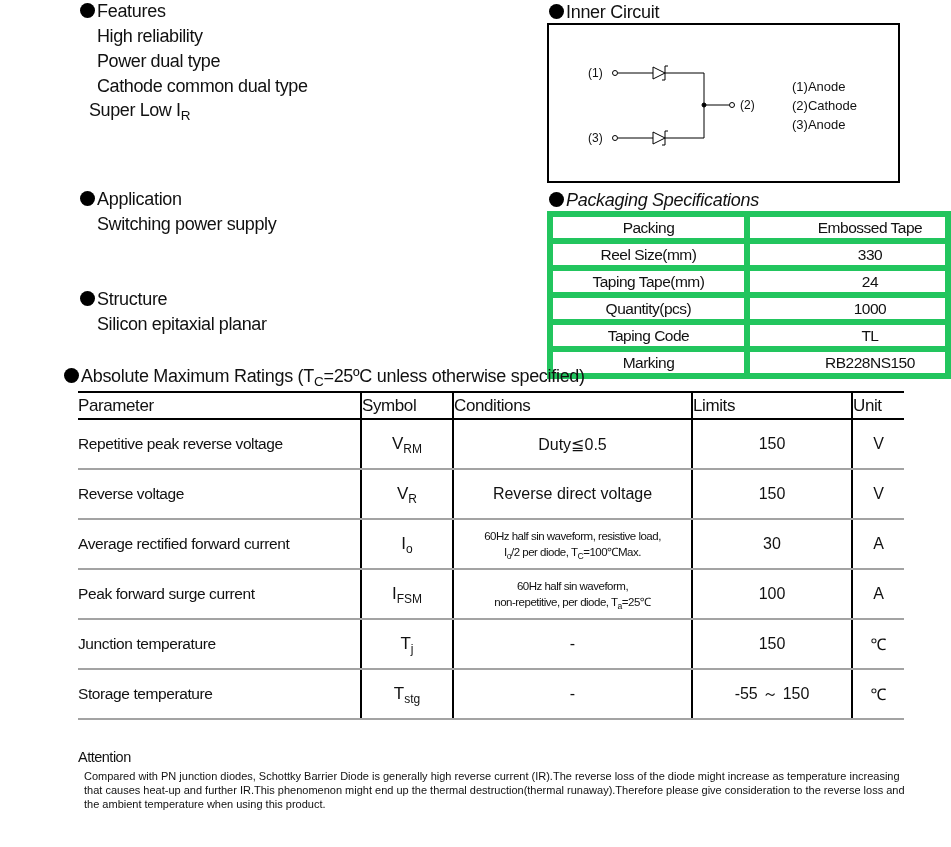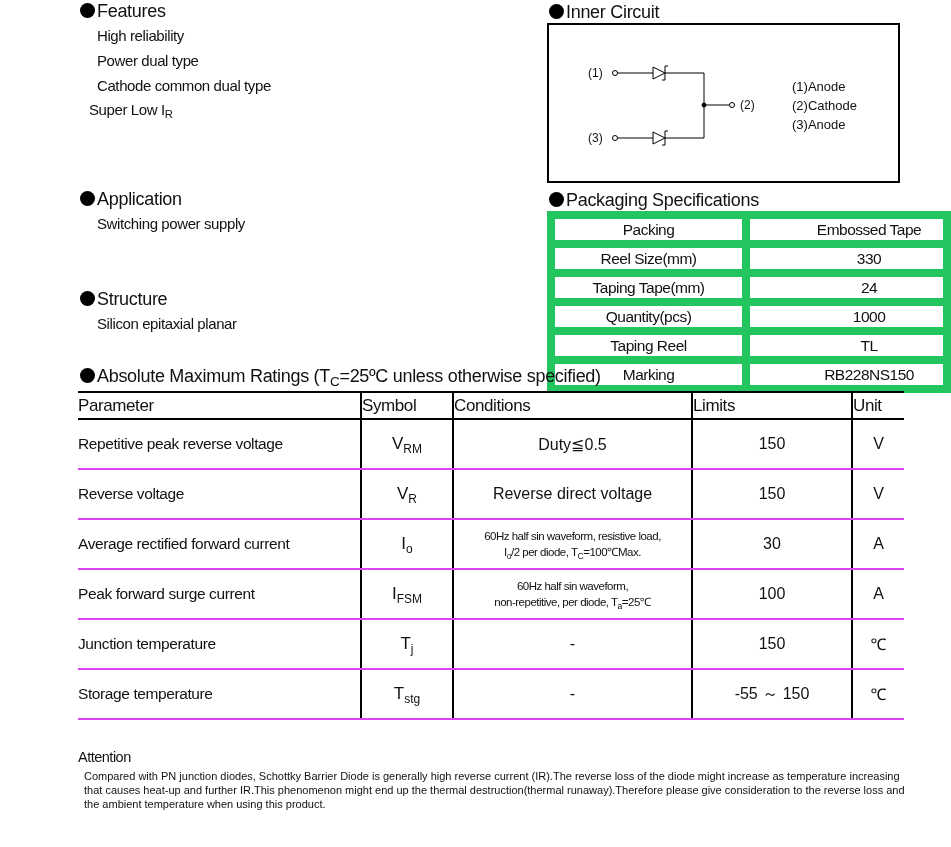--- a/index.html
+++ b/index.html
@@ -2,40 +2,40 @@
 <html><head>
 <meta charset="utf-8">
 <style>
   html, body { margin:0; padding:0; background:#ffffff; }
   body { width:951px; height:847px; position:relative; overflow:hidden;
          font-family:"Liberation Sans", sans-serif; color:#111; }
   .abs { position:absolute; }
   .heading { font-size:18px; letter-spacing:-0.3px; white-space:nowrap; line-height:22px; }
   .bullet { display:inline-block; width:15px; height:15px; border-radius:50%; background:#000;
             vertical-align:-1px; margin-right:2px; }
-  .item { font-size:15px; letter-spacing:-0.4px; white-space:nowrap; line-height:20px; }
+  .item { font-size:18px; letter-spacing:-0.4px; white-space:nowrap; line-height:20px; }
   sub { font-size:0.75em; vertical-align:-0.3em; line-height:0; }
 
   
   #circuit-box { left:547px; top:23px; width:353px; height:160px; border:2px solid #000; box-sizing:border-box; }
   .pin-label { font-size:12px; }
   .legend-item { font-size:13px; line-height:19px; white-space:nowrap; }
 
   
   #pack-table { position:absolute; left:547px; top:211px; border-collapse:collapse; }
-  #pack-table td { border:8px solid #22c55e; height:21px; padding:0; text-align:center;
+  #pack-table td { border:6px solid #22c55e; height:21px; padding:0; text-align:center;
                    font-size:15.5px; letter-spacing:-0.5px; line-height:21px; }
   #pack-table td.c1 { width:196px; }
   #pack-table td.c2 { width:153px;padding-left:45px; }
 
   
   #ratings-table { position:absolute; left:78px; top:391px; border-collapse:collapse; width:826px; }
   #ratings-table th { font-weight:normal; font-size:17px; letter-spacing:-0.4px; height:25px; padding:0;
                       border-top:2px solid #000; border-bottom:2px solid #000; text-align:left; }
-  #ratings-table td { height:48px; padding:0; border-bottom:2px solid #d946ef; text-align:center; font-size:16px; }
+  #ratings-table td { height:48px; padding:0; border-bottom:2px solid #a3a3a3; text-align:center; font-size:16px; }
   #ratings-table .vline { border-left:2px solid #000; }
   #ratings-table td.param { text-align:left; font-size:15.5px; letter-spacing:-0.4px; padding-left:0; }
   #ratings-table td.small { font-size:11.5px; letter-spacing:-0.5px; line-height:16px; }
   .sym { font-size:17px; }
 
   
   #attention-title { left:78px; top:749px; font-size:14.5px; letter-spacing:-0.5px; }
   #attention-text { left:84px; top:769px; width:830px; font-size:11px; line-height:14px; }
 </style>
 </head>
@@ -89,21 +89,21 @@
 </svg>
 <div class="abs pin-label" style="left:588px; top:66px;">(1)</div>
 <div class="abs pin-label" style="left:740px; top:98px;">(2)</div>
 <div class="abs pin-label" style="left:588px; top:131px;">(3)</div>
 <div class="abs" style="left:792px; top:77px;">
   <div class="legend-item">(1)Anode</div>
   <div class="legend-item">(2)Cathode</div>
   <div class="legend-item">(3)Anode</div>
 </div>
 
-<div class="abs heading" style="left:549px; top:189px;">
+<div class="abs heading" style="left:549px; top:189px;font-style:italic;">
   <span class="bullet"></span><span>Packaging Specifications</span>
 </div>
 <table id="pack-table">
   <tbody>
       <tr>
         <td class="c1">Packing</td>
         <td class="c2">Embossed Tape</td>
       </tr>
   <tr>
         <td class="c1">Reel Size(mm)</td>
@@ -111,31 +111,31 @@
       </tr>
   <tr>
         <td class="c1">Taping Tape(mm)</td>
         <td class="c2">24</td>
       </tr>
   <tr>
         <td class="c1">Quantity(pcs)</td>
         <td class="c2">1000</td>
       </tr>
   <tr>
-        <td class="c1">Taping Reel</td>
+        <td class="c1">Taping Code</td>
         <td class="c2">TL</td>
       </tr>
   <tr>
         <td class="c1">Marking</td>
         <td class="c2">RB228NS150</td>
       </tr>
 </tbody>
   </table>
 
-<div class="abs heading" style="left:80px; top:365px;text-align:center;">
+<div class="abs heading" style="left:64px; top:365px;text-align:center;">
   <span class="bullet"></span><span>Absolute Maximum Ratings (T</span><sub>C</sub><span>=25ºC unless otherwise specified)</span>
 </div>
 <table id="ratings-table">
   <colgroup>
       <col style="width:283px">
       <col style="width:92px">
       <col style="width:239px">
       <col style="width:160px">
       <col style="width:52px">
     </colgroup>

